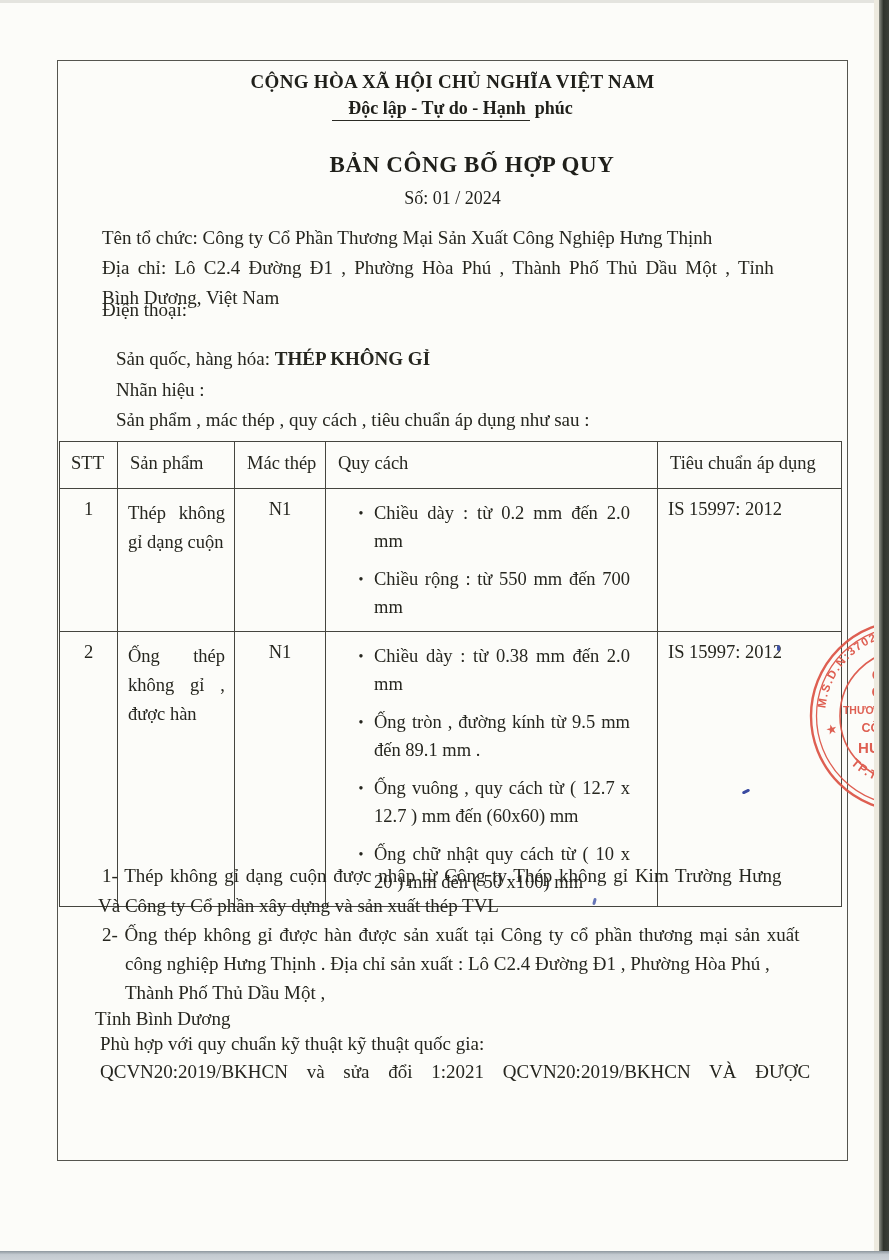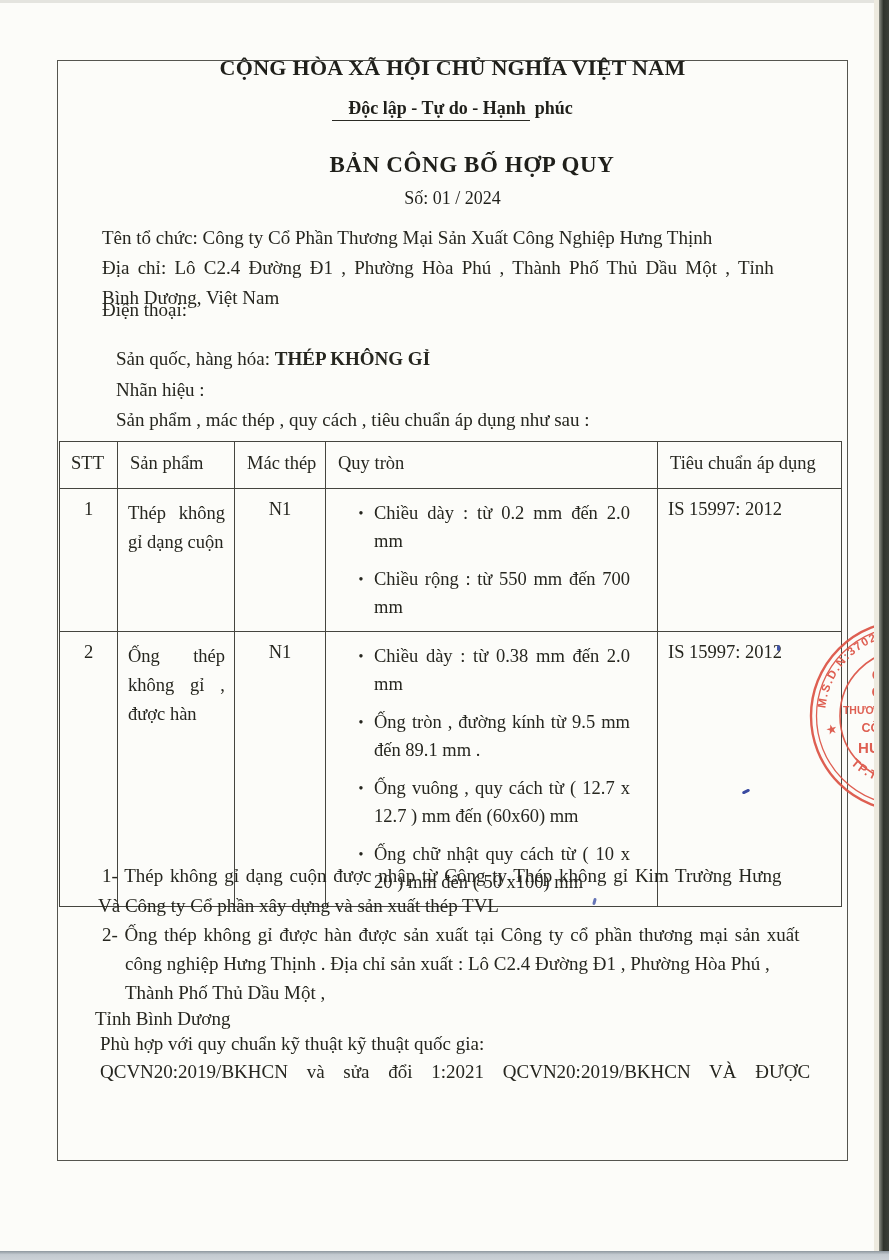--- a/index.html
+++ b/index.html
@@ -4,21 +4,21 @@
 <style>
   * { margin:0; padding:0; box-sizing:border-box; }
   html,body { width:889px; height:1260px; }
   body { font-family:"Liberation Serif","DejaVu Serif",serif; background:#fbfbf8; }
   .page { position:relative; width:889px; height:1260px; overflow:hidden; background:#fcfcf9; }
   .top-edge { position:absolute; left:0; top:0; width:100%; height:3px; background:#e4e4df; }
   .border-box { position:absolute; left:57px; top:60px; width:791px; height:1101px;
                 border:1.7px solid #55554f; background:transparent; }
   .cline { position:absolute; left:57px; width:791px; text-align:center; white-space:nowrap;
            color:#1f1f1a; }
-  .t-national { top:55px; font-size:22px; font-weight:bold; letter-spacing:.3px; }
+  .t-national { top:71px; font-size:19px; font-weight:bold; letter-spacing:.3px; }
   .t-motto { top:98px; font-size:18px; font-weight:bold; }
   .t-motto .u { border-bottom:1.8px solid #2a2a24; padding:0 4px 2px 16px; }
   .t-motto .tail { margin-left:5px; }
   .t-doc { top:152px; font-size:23px; font-weight:bold; letter-spacing:.6px;padding-left:39px; }
   .t-num { top:188px; font-size:18px; }
   .line { position:absolute; white-space:nowrap; font-size:19px; line-height:24px; color:#26261f; }
   .bold { font-weight:bold; }
   .ws2 { word-spacing:2px; } .ws3 { word-spacing:3.5px; }
   .wsq { word-spacing:14px; } .wsn9 { word-spacing:3px; }
   table.spec { position:absolute; left:59px; top:441px; width:782px; border-collapse:collapse;
@@ -81,21 +81,21 @@
         <col style="width:117px">
         <col style="width:91px">
       <col style="width:332px">
         <col style="width:184px">
     </colgroup>
     <thead>
       <tr>
         <th class="c">STT</th>
         <th>Sản phẩm</th>
         <th>Mác thép</th>
-        <th>Quy tròn</th>
+        <th>Quy cách</th>
         <th>Tiêu chuẩn áp dụng</th>
       </tr>
     </thead>
     <tbody>
       <tr class="r1">
         <td class="stt">1</td>
         <td class="sp">Thép không gỉ dạng cuộn</td>
         <td class="mt">N1</td>
         <td class="qc">
           <div class="bi">

